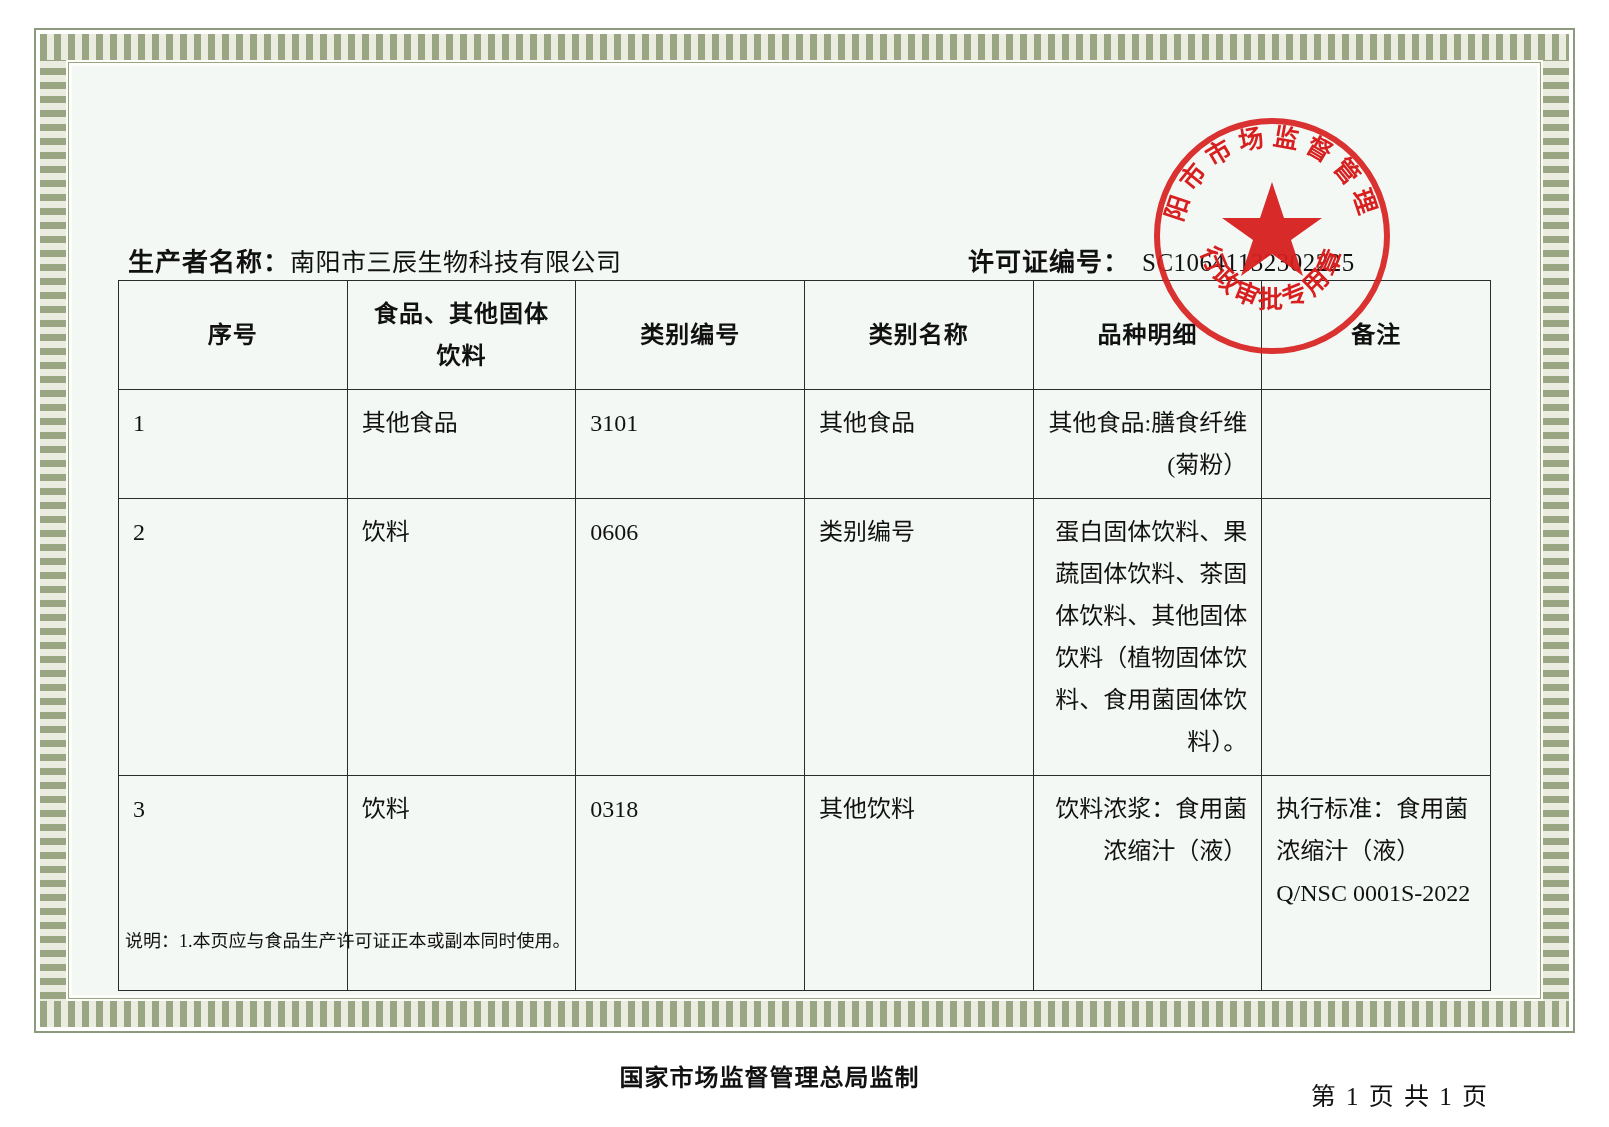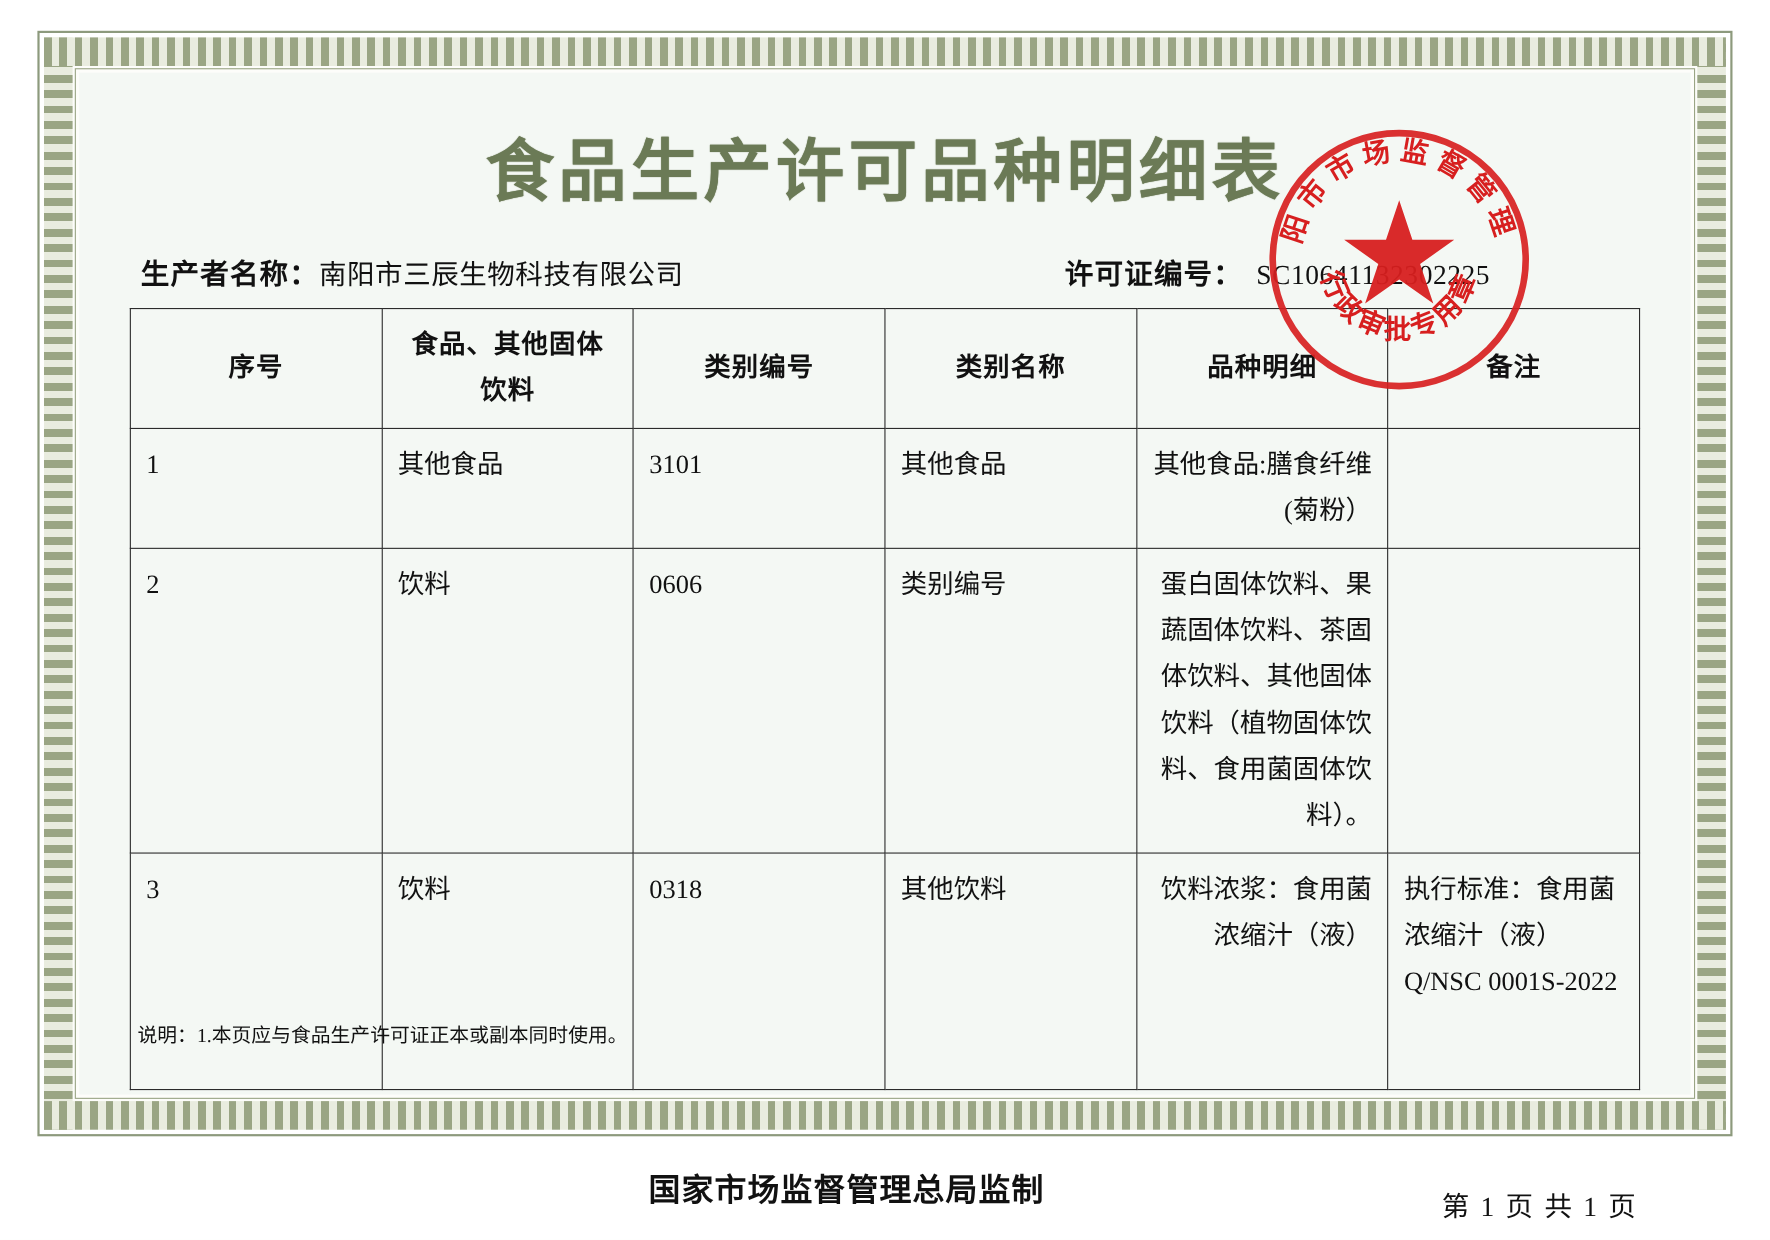--- a/index.html
+++ b/index.html
@@ -84,21 +84,21 @@
     font-weight: 700;
     color: #6b7a56;
     font-family: "DejaVu Serif", "Liberation Serif", serif;
     text-shadow: 0 0 1px #6b7a56;
   }
 
   
   .meta-row {
     position: absolute;
     left: 128px;
-    top: 228px;
+    top: 241px;
     width: 1360px;
     height: 40px;
     font-size: 26px;
   }
   .meta-label {
     font-weight: 700;
     letter-spacing: 1px;
   }
   .producer-block {
     position: absolute;
@@ -172,21 +172,21 @@
     padding-left: 72px;
   }
 
   
   .footer-center {
     position: absolute;
     left: 0;
     top: 1058px;
     width: 1539px;
     text-align: center;
-    font-size: 29px;
+    font-size: 24px;
     font-weight: 700;
     letter-spacing: 1px;
   }
   .footer-right {
     position: absolute;
     right: 120px;
     top: 1044px;
     font-size: 25px;
     letter-spacing: 2px;
     margin-top: 32px;
@@ -209,21 +209,20 @@
 </head>
 <body>
 
 <div class="page">
 
   <div class="border-outer"></div>
   <div class="border-pattern"></div>
   <div class="border-inner-line"></div>
   <div class="paper"></div>
 
-  <div class="doc-title">食品生产许可品种明细表</div>
 
   <div class="meta-row">
     <div class="producer-block">
       <span class="meta-label">生产者名称：</span>
       <span class="producer-value">南阳市三辰生物科技有限公司</span>
     </div>
     <div class="license-block">
       <span class="meta-label">许可证编号：</span>
       <span class="license-value">SC10641132302225</span>
     </div>

